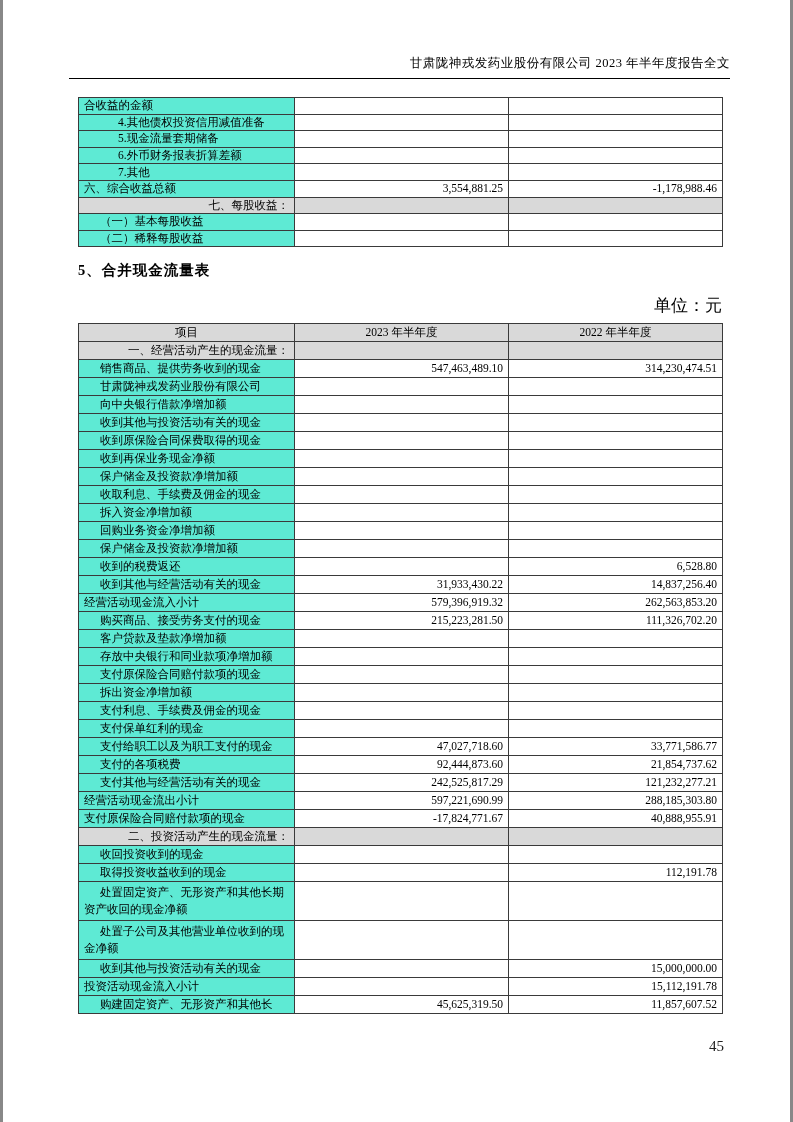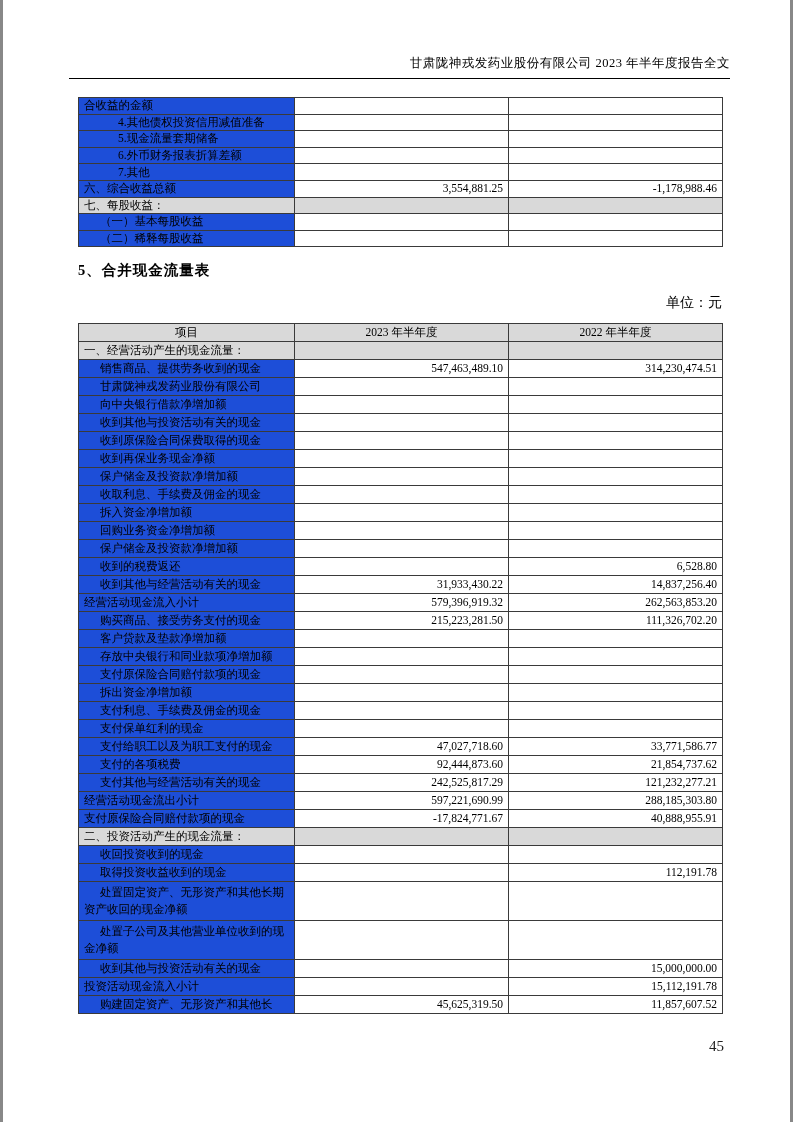--- a/index.html
+++ b/index.html
@@ -29,38 +29,38 @@
   .doc-table td {
     border:1px solid #3a3a3a;
     padding:0 5px;
     font-size:11.5px;
     vertical-align:middle;
     overflow:hidden;
     white-space:nowrap;
   }
   #table1 td { height:15.6px; line-height:15px; }
   #table2 td { height:17px;   line-height:17px; }
-  .doc-table td.label { background:#1d4ed8; text-align:left; }
+  .doc-table td.label { background:#5eead4; text-align:left; }
   .doc-table td.value { background:#ffffff; text-align:right; }
-  .doc-table tr.section-row td { background:#d9d9d9; }
+  .doc-table tr.section-row td { background:#d9d9d9;text-align:right; }
   .doc-table tr.head td { background:#d9d9d9; text-align:center; height:20px; line-height:20px; }
   .doc-table tr.wrap td.label {
     white-space:normal; height:auto; line-height:14px;
     padding-top:2px; padding-bottom:2px;
   }
   .ind-0 { text-indent:0; }
   .ind-1 { text-indent:16px;margin-left:41px; }
   .ind-2 { text-indent:34px; }
   .section-heading {
     position:absolute; top:261px; left:75px;
     font-size:14.5px; font-weight:bold; letter-spacing:1px;
   }
   .unit-label {
     position:absolute; top:294px; left:75px; width:644px;
-    text-align:right; font-size:14px;
+    text-align:right; font-size:17px;
   }
   .page-number {
     position:absolute; top:1038px; left:706px;
     font-size:15px; color:#222;
   }
 </style>
 </head>
 <body>
 
 <div class="page">

